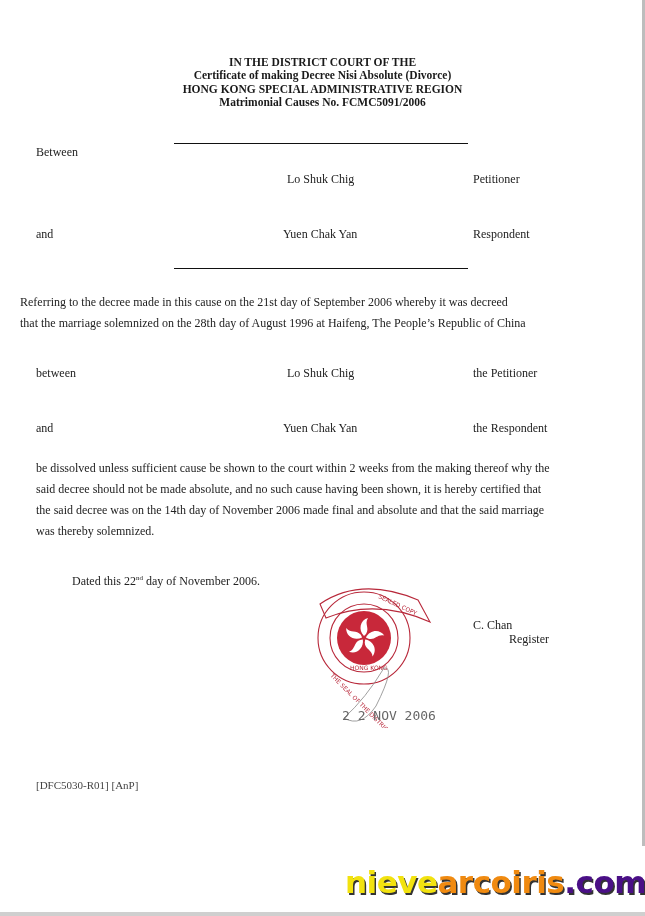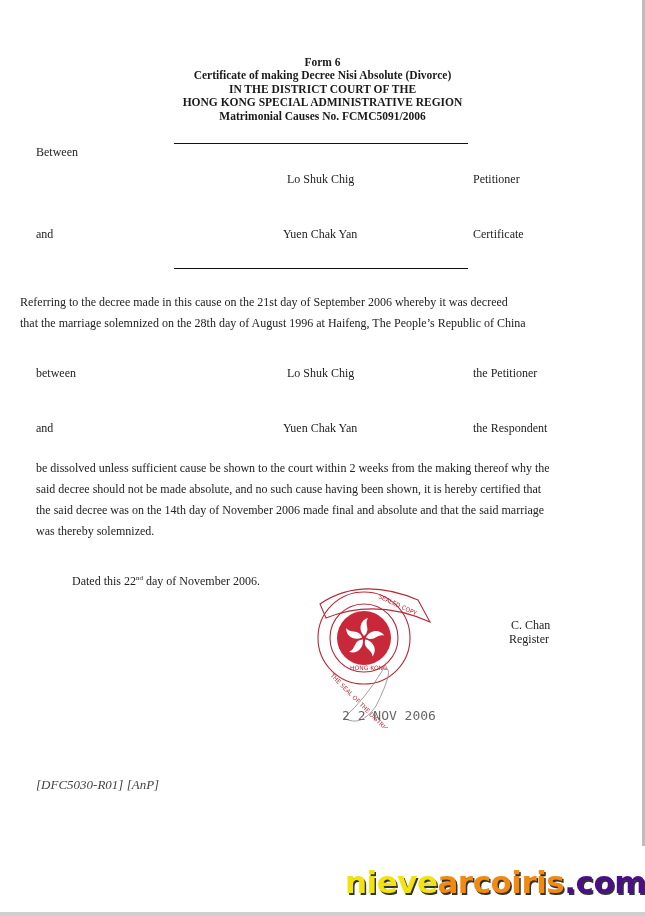--- a/index.html
+++ b/index.html
@@ -8,49 +8,48 @@
     font-family: "Liberation Serif", "DejaVu Serif", serif; color: #222;
   }
   .page-edge { position: absolute; top: 0; right: 0; width: 3px; height: 846px; background: #bdbdbd; }
   .page-edge-bottom { position: absolute; left: 0; right: 0; top: 912px; height: 4px; background: #cfcfcf; }
   .abs { position: absolute; white-space: nowrap; font-size: 12px; line-height: 14px; }
   .header { position: absolute; left: 150px; width: 345px; top: 56px; text-align: center; font-weight: bold; font-size: 11.5px; line-height: 13.4px; color: #1a1a1a; }
   .rule { position: absolute; left: 174px; width: 294px; height: 1px; background: #111; }
   .para { position: absolute; font-size: 12px; line-height: 21px; color: #222; }
   .para-center { }
   sup { font-size: 7px; vertical-align: top; line-height: 8px; }
-  .footer-code { font-size: 13px; color: #444; font-style: italic; }
+  .footer-code { font-size: 11px; color: #444; }
   .seal { position: absolute; left: 306px; top: 578px; width: 140px; height: 150px; }
   .watermark { position: absolute; left: 345px; top: 864px; font-family: "DejaVu Sans", "Liberation Sans", sans-serif; font-weight: bold; font-size: 31px; letter-spacing: -0.5px; line-height: 36px; text-shadow: 1.5px 1.5px 0 #333; }
   .wm1 { color: #f2e20f; margin-top: 24px; }
   .wm2 { color: #f08a10; }
   .wm3 { color: #4a0f86; }
 </style>
 </head>
 <body>
 
 <div class="page-edge"></div>
 <div class="page-edge-bottom"></div>
 
 <div class="header">
-  <div>Form 6</div>
+  <div>IN THE DISTRICT COURT OF THE</div>
   <div>Certificate of making Decree Nisi Absolute (Divorce)</div>
-  <div>IN THE DISTRICT COURT OF THE</div>
   <div>HONG KONG SPECIAL ADMINISTRATIVE REGION</div>
   <div>Matrimonial Causes No. FCMC5091/2006</div>
 </div>
 
 <div class="rule" style="top:143px;"></div>
 
 <div class="abs" style="left:36px; top:145px;">Between</div>
 <div class="abs" style="left:287px; top:172px;">Lo Shuk Chig</div>
 <div class="abs" style="left:473px; top:172px;">Petitioner</div>
 <div class="abs" style="left:36px; top:227px;">and</div>
 <div class="abs" style="left:283px; top:227px;">Yuen Chak Yan</div>
-<div class="abs" style="left:473px; top:227px;">Certificate</div>
+<div class="abs" style="left:473px; top:227px;">Respondent</div>
 
 <div class="rule" style="top:268px;"></div>
 
 <div class="para para-center" style="left:20px; width:610px; top:292px;">
   <div>Referring to the decree made in this cause on the 21st day of September 2006 whereby it was decreed</div>
   <div>that the marriage solemnized on the 28th day of August 1996 at Haifeng, The People’s Republic of China</div>
 </div>
 
 <div class="abs" style="left:36px; top:366px;">between</div>
 <div class="abs" style="left:287px; top:366px;">Lo Shuk Chig</div>
@@ -88,18 +87,18 @@
     <g fill="#b8283a" font-family="DejaVu Sans, sans-serif" font-size="6">
       <text x="72" y="20" transform="rotate(25 72 20)">SEALED COPY</text>
       <text x="24" y="98" transform="rotate(45 24 98)">THE SEAL OF THE DISTRICT COURT</text>
       <text x="44" y="92">HONG KONG</text>
     </g>
     <path d="M38 140 Q60 120 78 90 Q90 88 70 128 Q55 150 38 140" fill="none" stroke="#888" stroke-width="0.8"></path>
     <text x="36" y="142" fill="#666" font-family="DejaVu Sans Mono, monospace" font-size="13">2 2 NOV 2006</text>
   </svg>
 </div>
 
-<div class="abs" style="left:473px; top:618px;margin-left:38px;">C. Chan</div>
+<div class="abs" style="left:473px; top:618px;">C. Chan</div>
 <div class="abs" style="left:473px; top:632px;margin-left:36px;">Register</div>
 
 <div class="abs footer-code" style="left:36px; top:778px;">[DFC5030-R01]  [AnP]</div>
 
 <div class="watermark"><span class="wm1">nieve</span><span class="wm2">arcoiris</span><span class="wm3">.com</span></div>
 
 </body></html>

